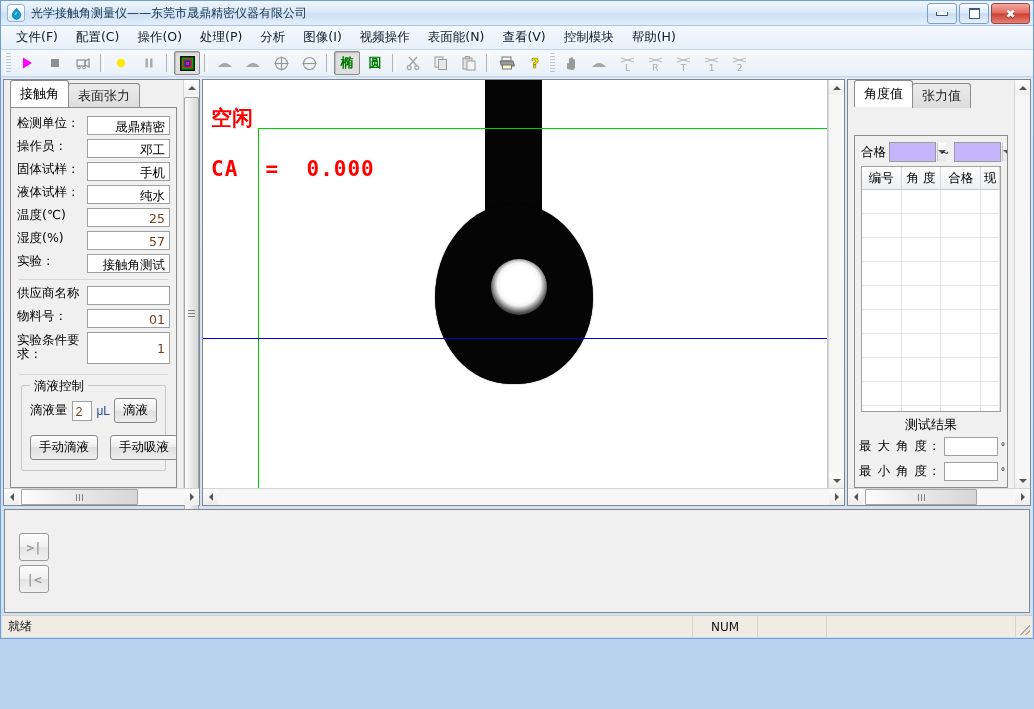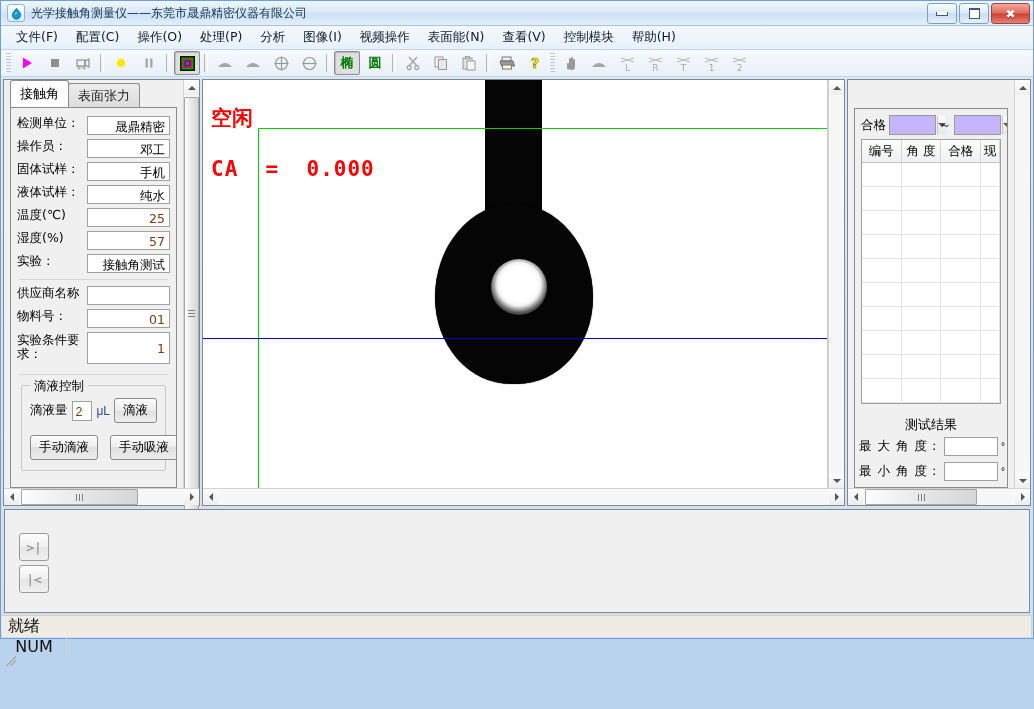--- a/index.html
+++ b/index.html
@@ -216,21 +216,21 @@
   }
   .grid-head{display:flex;background:linear-gradient(#fdfdfd,#eef0f2);border-bottom:1px solid #c8c8c8;height:22px;align-items:center;}
   .grid-head div{
     flex:1;font-size:12.5px;text-align:center;line-height:22px;border-right:1px solid #d5d5d5;
     color:#000;font-family:"DejaVu Sans","Liberation Sans",sans-serif;white-space:nowrap;overflow:hidden;
   }
   .grid-rows{flex:1;}
   .grid-row{display:flex;height:23px;border-bottom:1px solid #e3e3e3;}
   .grid-row div{flex:1;border-right:1px solid #e3e3e3;}
   .result-title{
-    text-align:center;font-size:13px;padding:12px 0 3px 0;color:#000;
+    text-align:center;font-size:13px;padding:4px 0 3px 0;color:#000;
     font-family:"DejaVu Sans","Liberation Sans",sans-serif;
   }
   .res-row{display:flex;align-items:center;padding:0 2px 6px 4px;gap:3px;}
   .res-label{
     font-size:12.5px;white-space:nowrap;color:#000;
     font-family:"DejaVu Sans","Liberation Sans",sans-serif;letter-spacing:1px;
   }
   .res-input{flex:1;height:19px;border:1px solid #a0a0a0;background:#fff;box-sizing:border-box;min-width:0;}
   .deg{font-size:10px;color:#000;}
   
@@ -243,22 +243,21 @@
     position:absolute;left:14px;width:28px;height:26px;
     border:1px solid #9a9a9a;border-radius:3px;
     background:linear-gradient(#fdfdfd,#f0f0f0 50%,#e4e4e4 50%,#f0f0f0);
     display:flex;align-items:center;justify-content:center;
     font-family:"DejaVu Sans Mono","Liberation Mono",monospace;font-size:13px;color:#8a8a8a;
   }
   
   .statusbar{
     height:21px;min-height:21px;display:flex;align-items:stretch;
     background:#f0ece4;border-top:1px solid #d5d0c7;margin:2px 1px 1px 1px;
-    font-size:16px;
-    flex-direction:column;
+    font-size:12px;
   }
   .sb-cell{border-right:1px solid #d8d3ca;display:flex;align-items:center;padding:0 6px;color:#111;
     font-family:"DejaVu Sans","Liberation Sans",sans-serif;}
   .sb-cell.grow{flex:1;}
   .sb-resize{width:14px;display:flex;align-items:flex-end;justify-content:flex-end;padding:0 2px 2px 0;}
   .sb-resize i{
     display:block;width:10px;height:10px;
     background:
       linear-gradient(135deg,transparent 45%,#b0a99e 45%,#b0a99e 55%,transparent 55%),
       linear-gradient(135deg,transparent 70%,#b0a99e 70%,#b0a99e 80%,transparent 80%);
@@ -603,20 +602,24 @@
           </div>
         <div class="sb-track"></div>
         <div class="sb-arrow">
             <i class="tri right"></i>
           </div>
       </div>
     </div>
 
     <div class="pane right-pane">
       <div style="position:absolute;left:0;right:16px;top:0;bottom:17px;display:flex;flex-direction:column;overflow:hidden;">
+        <div class="tabstrip">
+          <div class="tab active">角度值</div>
+          <div class="tab">张力值</div>
+        </div>
         <div class="tab-body" style="display:flex;flex-direction:column;margin-top:28px;">
 
           <div class="combo-row">
             <span style="font-size:12.5px;font-family:'DejaVu Sans',sans-serif;white-space:nowrap;">合格</span>
             <div class="combo">
               <span class="val">55</span>
               <span class="arrow">
                   <i class="tri down"></i>
                 </span>
             </div>

